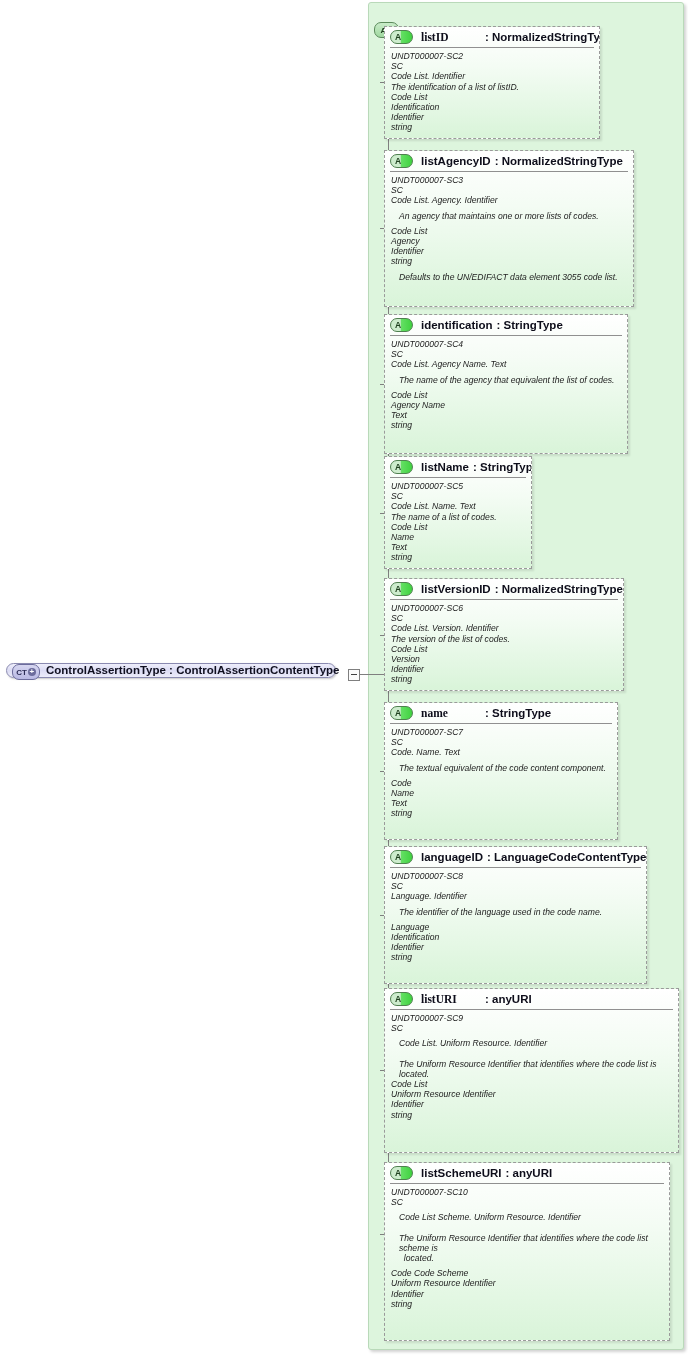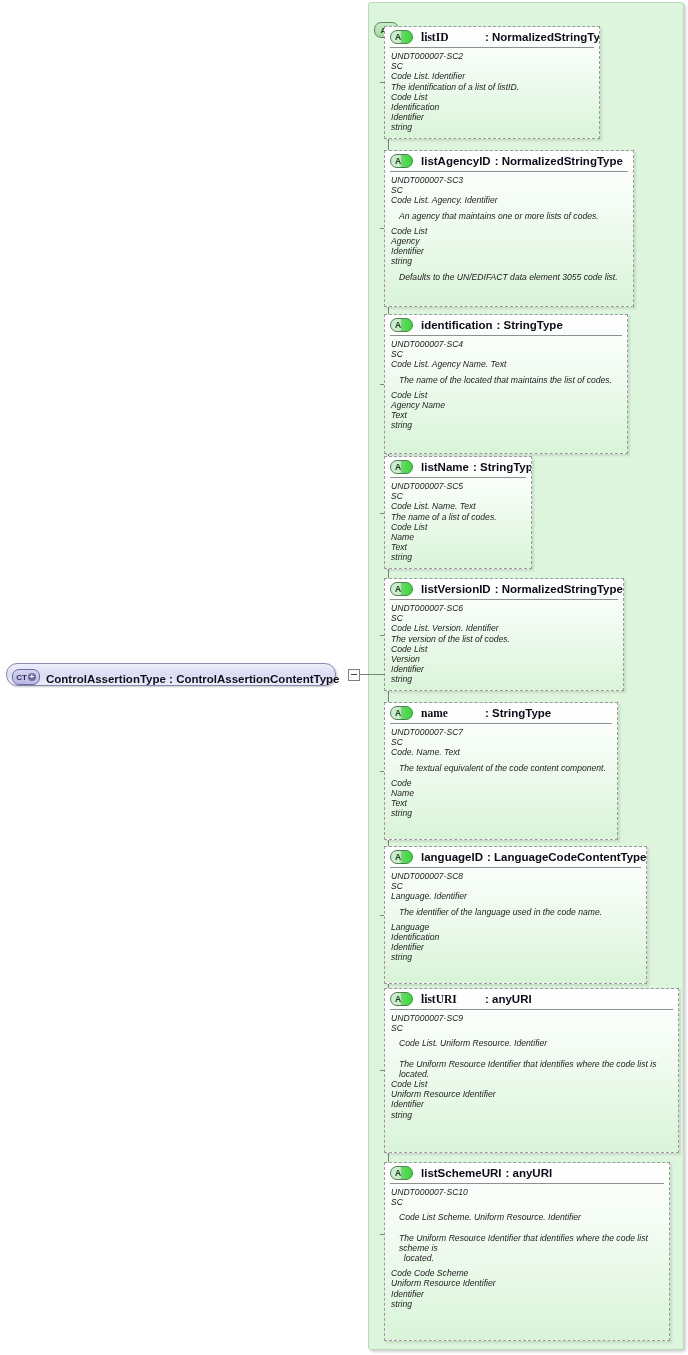--- a/index.html
+++ b/index.html
@@ -29,27 +29,27 @@
   }
   .conn-h { height: 1px; }
   .conn-v { width: 1px; }
 
   
   #ct-node {
     position: absolute;
     left: 6px;
     top: 663px;
     width: 330px;
-    height: 23px;
+    height: 15px;
     border: 1px solid #8a8ab0;
     border-radius: 11px;
     background: linear-gradient(to bottom, #eeeefb 0%, #dcdcf4 50%, #ececf9 100%);
     box-shadow: 1px 1px 2px rgba(0,0,0,0.22);
     display: flex;
-    align-items: flex-end;
+    align-items: flex-start;
     padding-left: 5px;
     box-sizing: border-box;
   }
   .ct-icon {
     width: 26px;
     height: 14px;
     border: 1px solid #6c6c9c;
     border-radius: 7px;
     background: linear-gradient(to bottom, #d6d6f0, #b9b9e4);
     font-size: 8px;
@@ -288,21 +288,21 @@
           <span class="a-icon">A</span>
           <span class="attr-name">identification</span>
           <span class="attr-type">: StringType</span>
         </div>
         <div class="attr-rule"></div>
         <div class="attr-body">
           <div class="ln">UNDT000007-SC4</div>
           <div class="ln">SC</div>
           <div class="ln">Code List. Agency Name. Text</div>
           <div class="ln blank"></div>
-          <div class="ln indent">The name of the located that maintains the list of codes.</div>
+          <div class="ln indent">The name of the agency that equivalent the list of codes.</div>
           <div class="ln blank"></div>
           <div class="ln">Code List</div>
           <div class="ln">Agency Name</div>
           <div class="ln">Text</div>
           <div class="ln">string</div>
         </div>
       </div>
       <div class="attr-box" style="left: 384px; top: 456px; width: 148px; height: 113px;">
         <div class="attr-head">
           <span class="a-icon">A</span>

